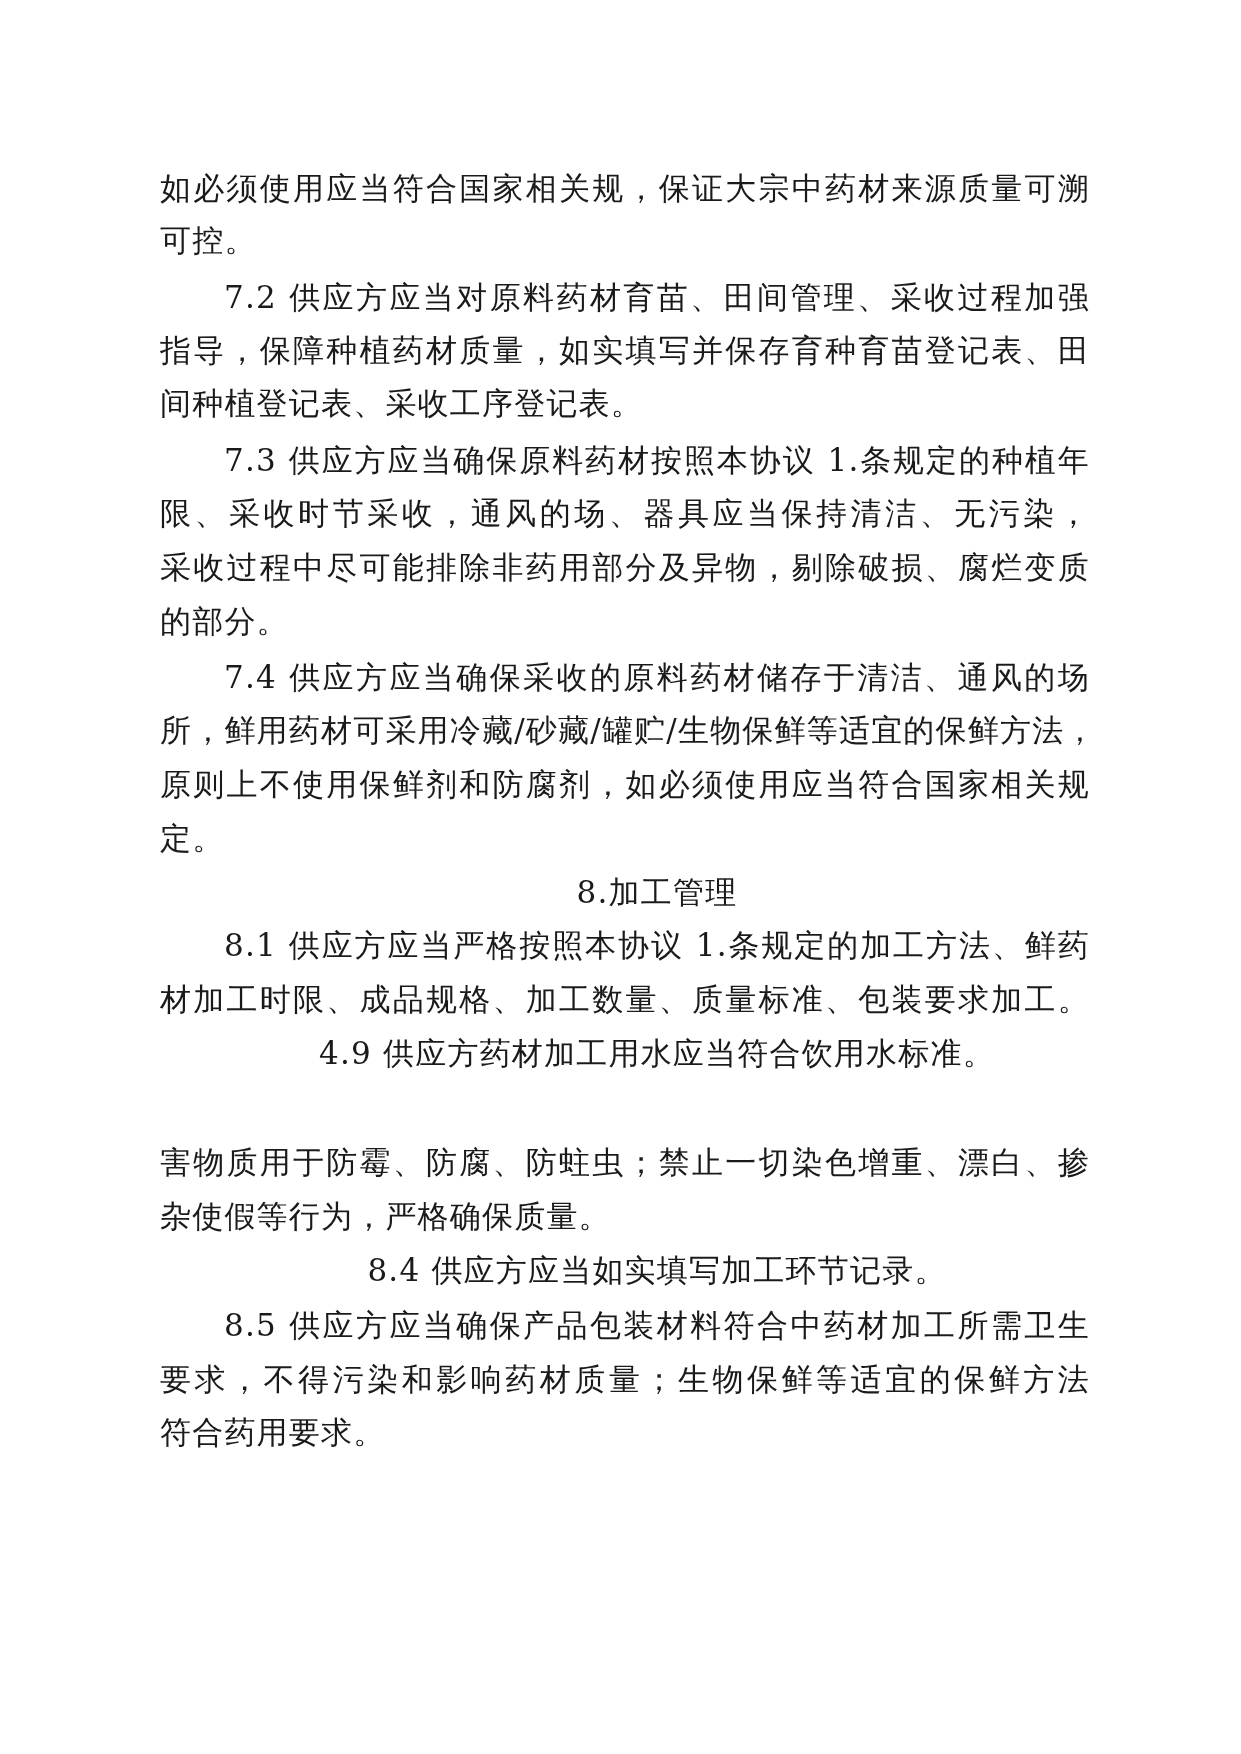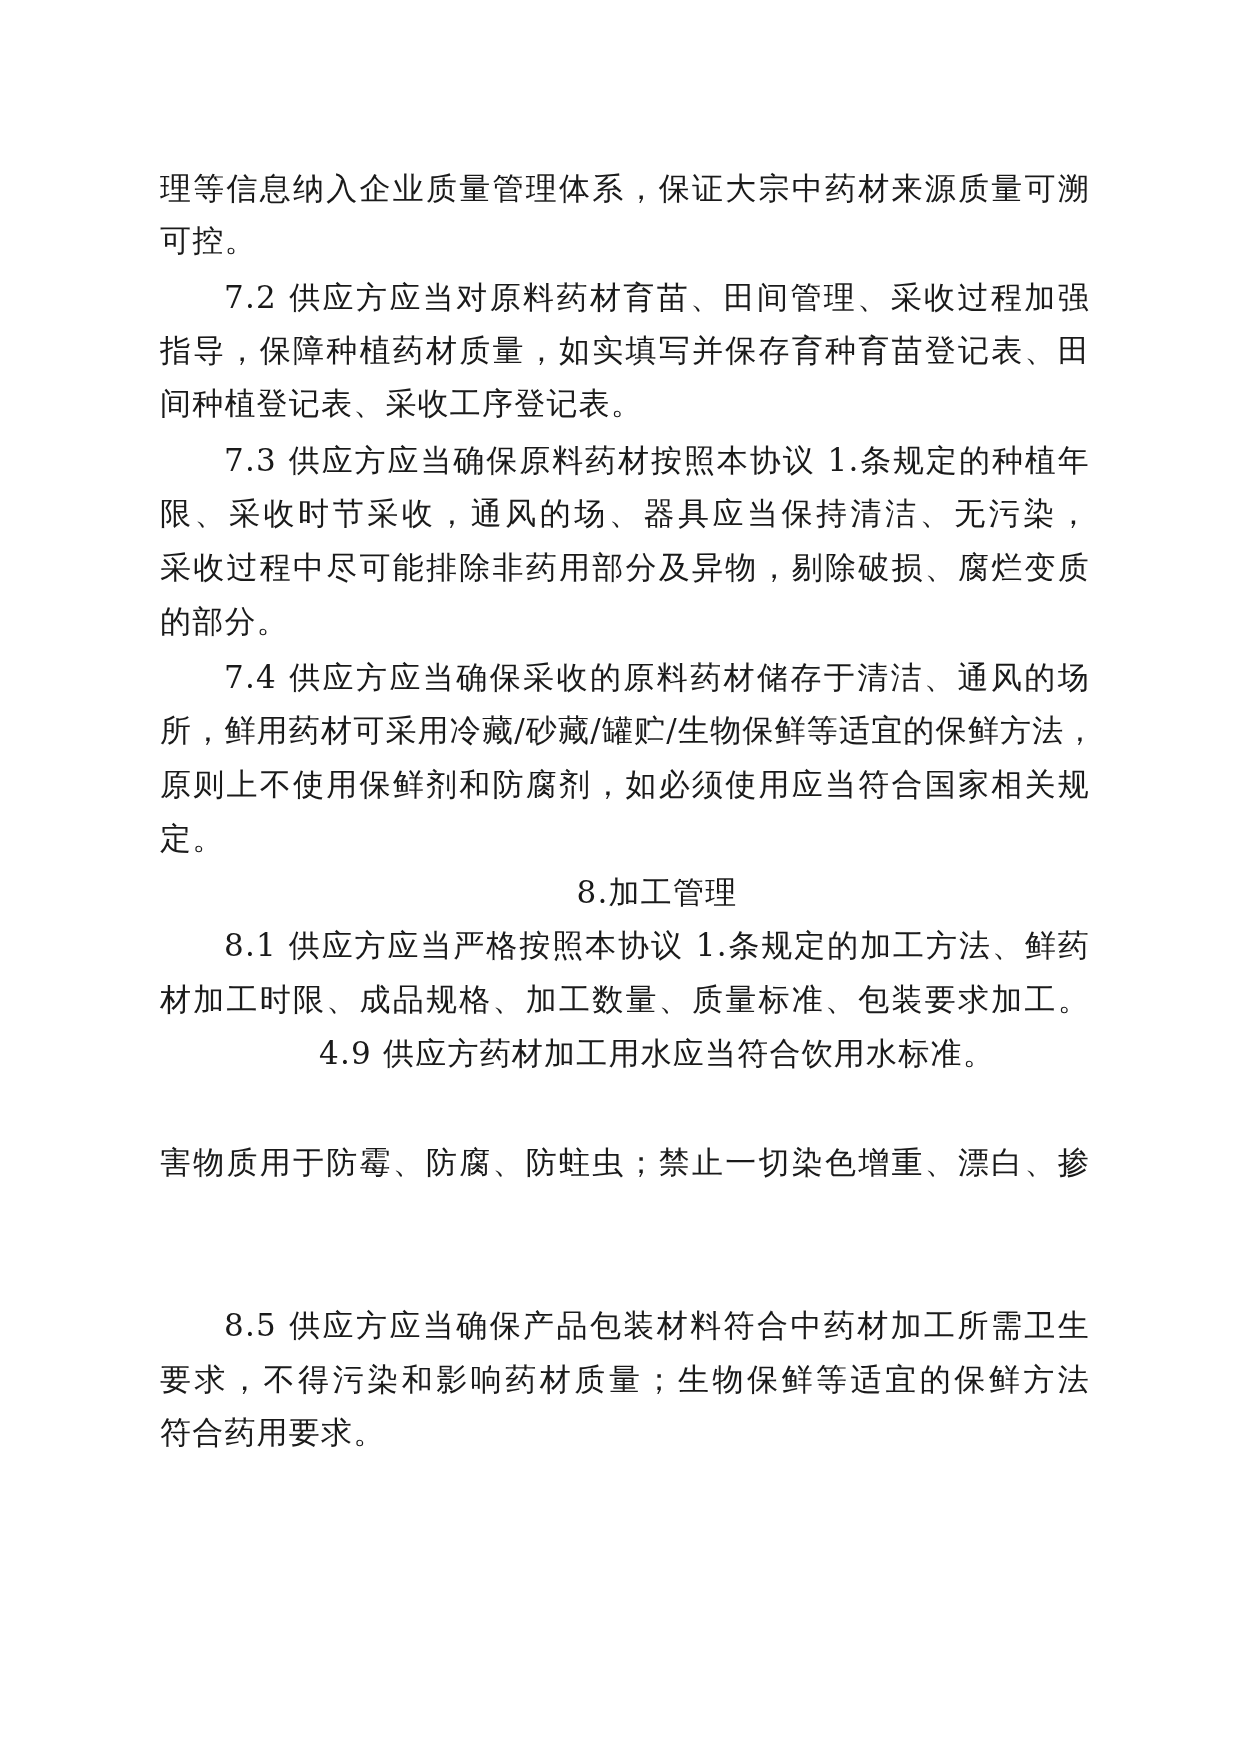--- a/index.html
+++ b/index.html
@@ -17,34 +17,36 @@
       white-space: nowrap;
       letter-spacing: 1.2px;
     }
     .line.justify { text-align: justify; text-align-last: justify; }
     .line.indent { left: 224px; width: 866px; text-align: center; }
   </style>
 </head>
 <body>
 
 <div class="page">
-  <div class="line justify" style="top:161px">理等信息纳入企业质量管理体系，保证大宗中药材来源质量可溯</div>
+  <div class="line justify" style="top:161px">如必须使用应当符合国家相关规，保证大宗中药材来源质量可溯</div>
   <div class="line" style="top:213px">可控。</div>
   <div class="line indent justify" style="top:270px">7.2 供应方应当对原料药材育苗、田间管理、采收过程加强</div>
   <div class="line" style="top:376px">间种植登记表、采收工序登记表。</div>
   <div class="line justify" style="top:323px">指导，保障种植药材质量，如实填写并保存育种育苗登记表、田</div>
   <div class="line indent justify" style="top:433px">7.3 供应方应当确保原料药材按照本协议 1.条规定的种植年</div>
   <div class="line justify" style="top:486px">限、采收时节采收，通风的场、器具应当保持清洁、无污染，</div>
   <div class="line justify" style="top:540px">采收过程中尽可能排除非药用部分及异物，剔除破损、腐烂变质</div>
   <div class="line" style="top:594px">的部分。</div>
   <div class="line indent justify" style="top:650px">7.4 供应方应当确保采收的原料药材储存于清洁、通风的场</div>
   <div class="line justify" style="top:703px">所，鲜用药材可采用冷藏/砂藏/罐贮/生物保鲜等适宜的保鲜方法，</div>
   <div class="line justify" style="top:757px">原则上不使用保鲜剂和防腐剂，如必须使用应当符合国家相关规</div>
   <div class="line" style="top:811px">定。</div>
   <div class="line indent" style="top:865px">8.加工管理</div>
   <div class="line indent justify" style="top:918px">8.1 供应方应当严格按照本协议 1.条规定的加工方法、鲜药</div>
   <div class="line justify" style="top:972px">材加工时限、成品规格、加工数量、质量标准、包装要求加工。</div>
   <div class="line indent" style="top:1026px">4.9 供应方药材加工用水应当符合饮用水标准。</div>
   <div class="line justify" style="top:1135px">害物质用于防霉、防腐、防蛀虫；禁止一切染色增重、漂白、掺</div>
+  <div class="line" style="top:1189px">杂使假等行为，严格确保质量。</div>
+  <div class="line indent" style="top:1243px">8.4 供应方应当如实填写加工环节记录。</div>
   <div class="line indent justify" style="top:1298px">8.5 供应方应当确保产品包装材料符合中药材加工所需卫生</div>
   <div class="line justify" style="top:1352px">要求，不得污染和影响药材质量；生物保鲜等适宜的保鲜方法</div>
   <div class="line" style="top:1405px">符合药用要求。</div>
 </div>
 
 </body></html>

